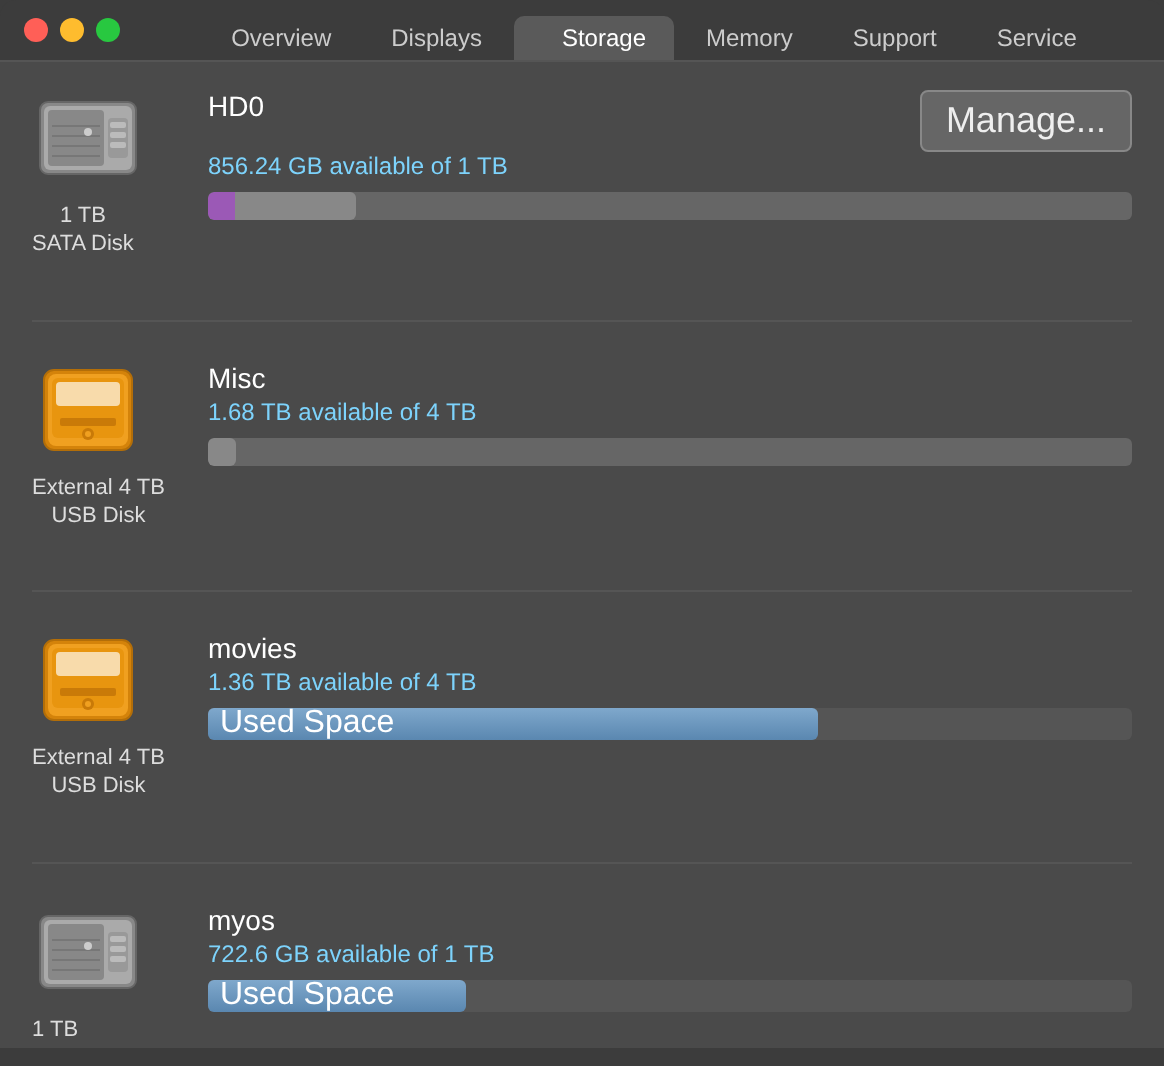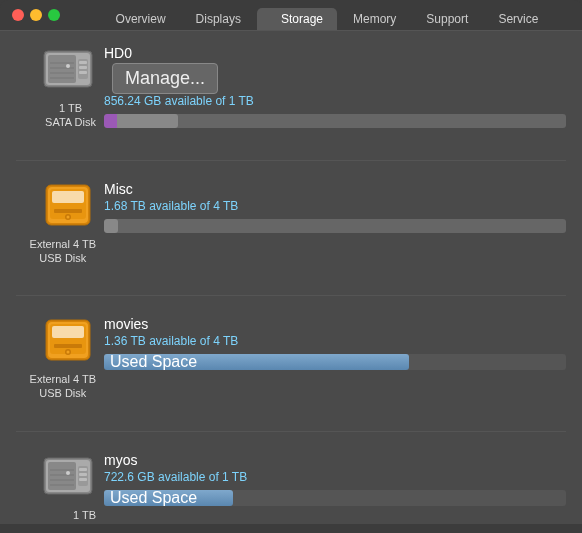--- a/index.html
+++ b/index.html
@@ -75,21 +75,21 @@
     .disk-item {
       display: flex;
       align-items: flex-start;
       margin-bottom: 20px;
       padding-bottom: 10px;
     }
 
     .disk-icon-area {
       display: flex;
       flex-direction: column;
-      align-items: flex-end;
+      align-items: flex-start;
       width: 80px;
       flex-shrink: 0;
     }
 
     .disk-icon {
       width: 56px;
       height: 56px;
       margin-bottom: 4px;
     }
 
@@ -143,21 +143,20 @@
       cursor: pointer;
       margin-left: 8px;
       flex-shrink: 0;
     }
 
     .disk-header {
       display: flex;
       justify-content: space-between;
       align-items: flex-start;
       width: 100%;
-      flex-direction: column;
     }
 
     
     .icon-hd {
       width: 56px;
       height: 56px;
     }
 
     
     .icon-usb {

